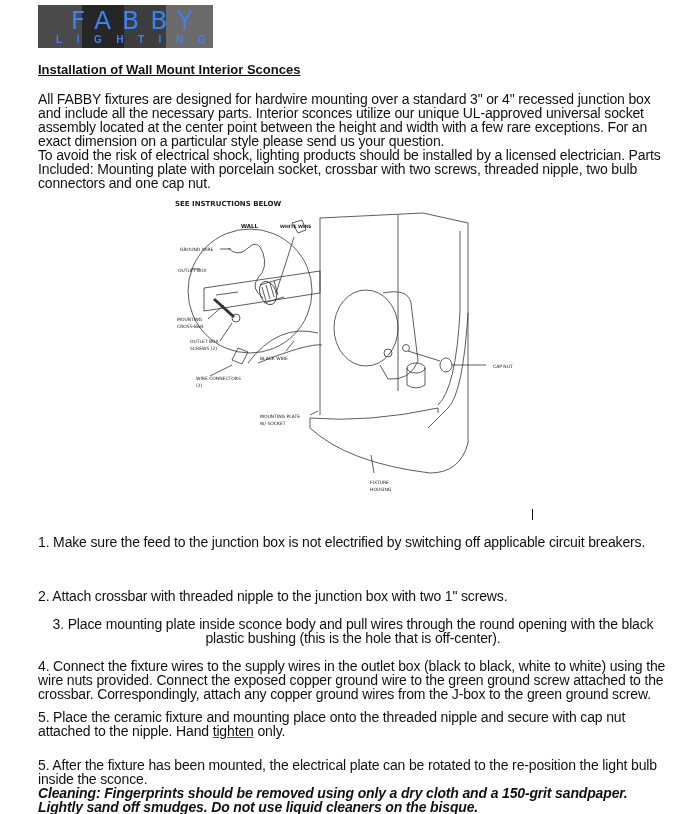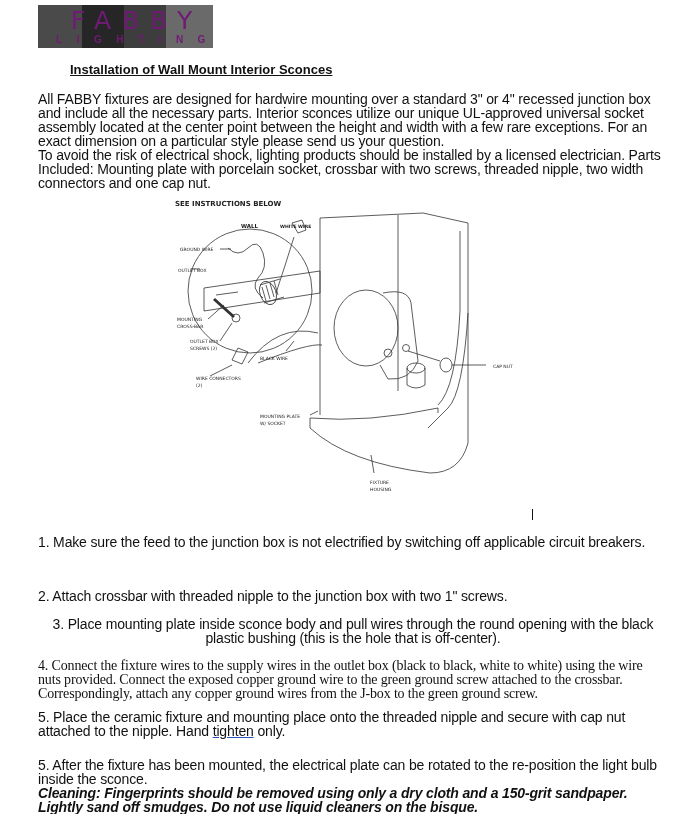--- a/index.html
+++ b/index.html
@@ -12,34 +12,34 @@
     position: absolute; left: 38px; top: 5px; width: 175px; height: 43px;
     display: flex; overflow: hidden;
   }
   .logo .panel { height: 100%; }
   .logo .p1 { width: 44px; background: #4a4a4a; }
   .logo .p2 { width: 42px; background: #262626; }
   .logo .p3 { width: 42px; background: #3d3d3d; }
   .logo .p4 { width: 47px; background: #6a6a6a; }
   .logo-text {
     position: absolute; left: 0; top: 0; width: 186px; height: 43px;
-    text-align: center; color: #701a75;
+    text-align: center; color: #3b82f6;
   }
   .logo-main {
     position: absolute; left: 0; right: 0; top: 3px;
     font-size: 25px; letter-spacing: 11px; padding-left: 12px;
     font-family: "DejaVu Sans", sans-serif; font-weight: normal; line-height: 26px;
   }
   .logo-sub {
     position: absolute; left: 0; right: 0; top: 30px;
     font-size: 10px; letter-spacing: 14.5px; padding-left: 14px; font-weight: bold; line-height: 10px;
   }
   .title {
     position: absolute; left: 38px; top: 62px;
-    font-size: 13px; font-weight: bold; text-decoration: underline; margin-left: 32px;
+    font-size: 13px; font-weight: bold; text-decoration: underline;
   }
   .para {
     position: absolute; left: 38px; width: 630px;
     font-size: 14px; line-height: 14px; letter-spacing: -0.15px;
   }
   .diagram { position: absolute; left: 168px; top: 193px; width: 390px; height: 305px; }
   .diagram text { font-family: "DejaVu Sans", sans-serif; fill: #222; }
   .cursor {
     position: absolute; left: 532px; top: 509px; width: 1px; height: 11px; background: #111;
   }
@@ -56,21 +56,21 @@
   <div class="panel p4"></div>
   <div class="logo-text">
     <div class="logo-main">FABBY</div>
     <div class="logo-sub">LIGHTING</div>
   </div>
 </div>
 
 <div class="title">Installation of Wall Mount Interior Sconces</div>
 
 <div class="para" style="top:92px;">All FABBY fixtures are designed for hardwire mounting over a standard 3" or 4" recessed junction box and include all the necessary parts. Interior sconces utilize our unique UL-approved universal socket assembly located at the center point between the height and width with a few rare exceptions. For an exact dimension on a particular style please send us your question.</div>
-<div class="para" style="top:148px;">To avoid the risk of electrical shock, lighting products should be installed by a licensed electrician.  Parts Included: Mounting plate with porcelain socket, crossbar with two screws, threaded nipple, two width connectors and one cap nut.</div>
+<div class="para" style="top:148px;">To avoid the risk of electrical shock, lighting products should be installed by a licensed electrician.  Parts Included: Mounting plate with porcelain socket, crossbar with two screws, threaded nipple, two bulb connectors and one cap nut.</div>
 
 <svg class="diagram" viewBox="0 0 390 305" xmlns="http://www.w3.org/2000/svg">
   <g fill="none" stroke="#333" stroke-width="0.8">
 
     <ellipse cx="82" cy="98" rx="62" ry="62"></ellipse>
 
     <polygon points="36,95 152,78 152,100 36,118"></polygon>
     <line x1="48" y1="102" x2="70" y2="99"></line>
 
     <line x1="46" y1="106" x2="66" y2="124" stroke-width="3"></line>
@@ -136,19 +136,19 @@
   <text x="325" y="175" font-size="4.5">CAP NUT</text>
   <text x="202" y="291" font-size="4.5">FIXTURE</text>
   <text x="202" y="298" font-size="4.5">HOUSING</text>
 </svg>
 
 <div class="cursor"></div>
 
 <div class="para" style="top:535px;">1. Make sure the feed to the junction box is not electrified by switching off applicable circuit breakers.</div>
 <div class="para" style="top:589px;">2. Attach crossbar with threaded nipple to the junction box with two 1" screws.</div>
 <div class="para" style="top:617px;text-align:center;">3. Place mounting plate inside sconce body and pull wires through the round opening with the black plastic bushing (this is the hole that is off-center).</div>
-<div class="para" style="top:659px;font-family:Liberation Serif, serif;">4. Connect the fixture wires to the supply wires in the outlet box (black to black, white to white) using the wire nuts provided. Connect the exposed copper ground wire to the green ground screw attached to the crossbar.  Correspondingly, attach any copper ground wires from the J-box to the green ground screw.</div>
+<div class="para" style="top:659px;">4. Connect the fixture wires to the supply wires in the outlet box (black to black, white to white) using the wire nuts provided. Connect the exposed copper ground wire to the green ground screw attached to the crossbar.  Correspondingly, attach any copper ground wires from the J-box to the green ground screw.</div>
 <div class="para" style="top:710px;">
   <span>5. Place the ceramic fixture and mounting place onto the threaded nipple and secure with cap nut attached to the nipple. Hand </span><span class="spell">tighten</span><span> only.</span>
 </div>
 <div class="para" style="top:758px;">5. After the fixture has been mounted, the electrical plate can be rotated to the re-position the light bulb inside the sconce.</div>
 
 <div class="para clean" style="top:786px;">Cleaning: Fingerprints should be removed using only a dry cloth and a 150-grit sandpaper. Lightly sand off smudges. Do not use liquid cleaners on the bisque.</div>
 
 </body></html>

